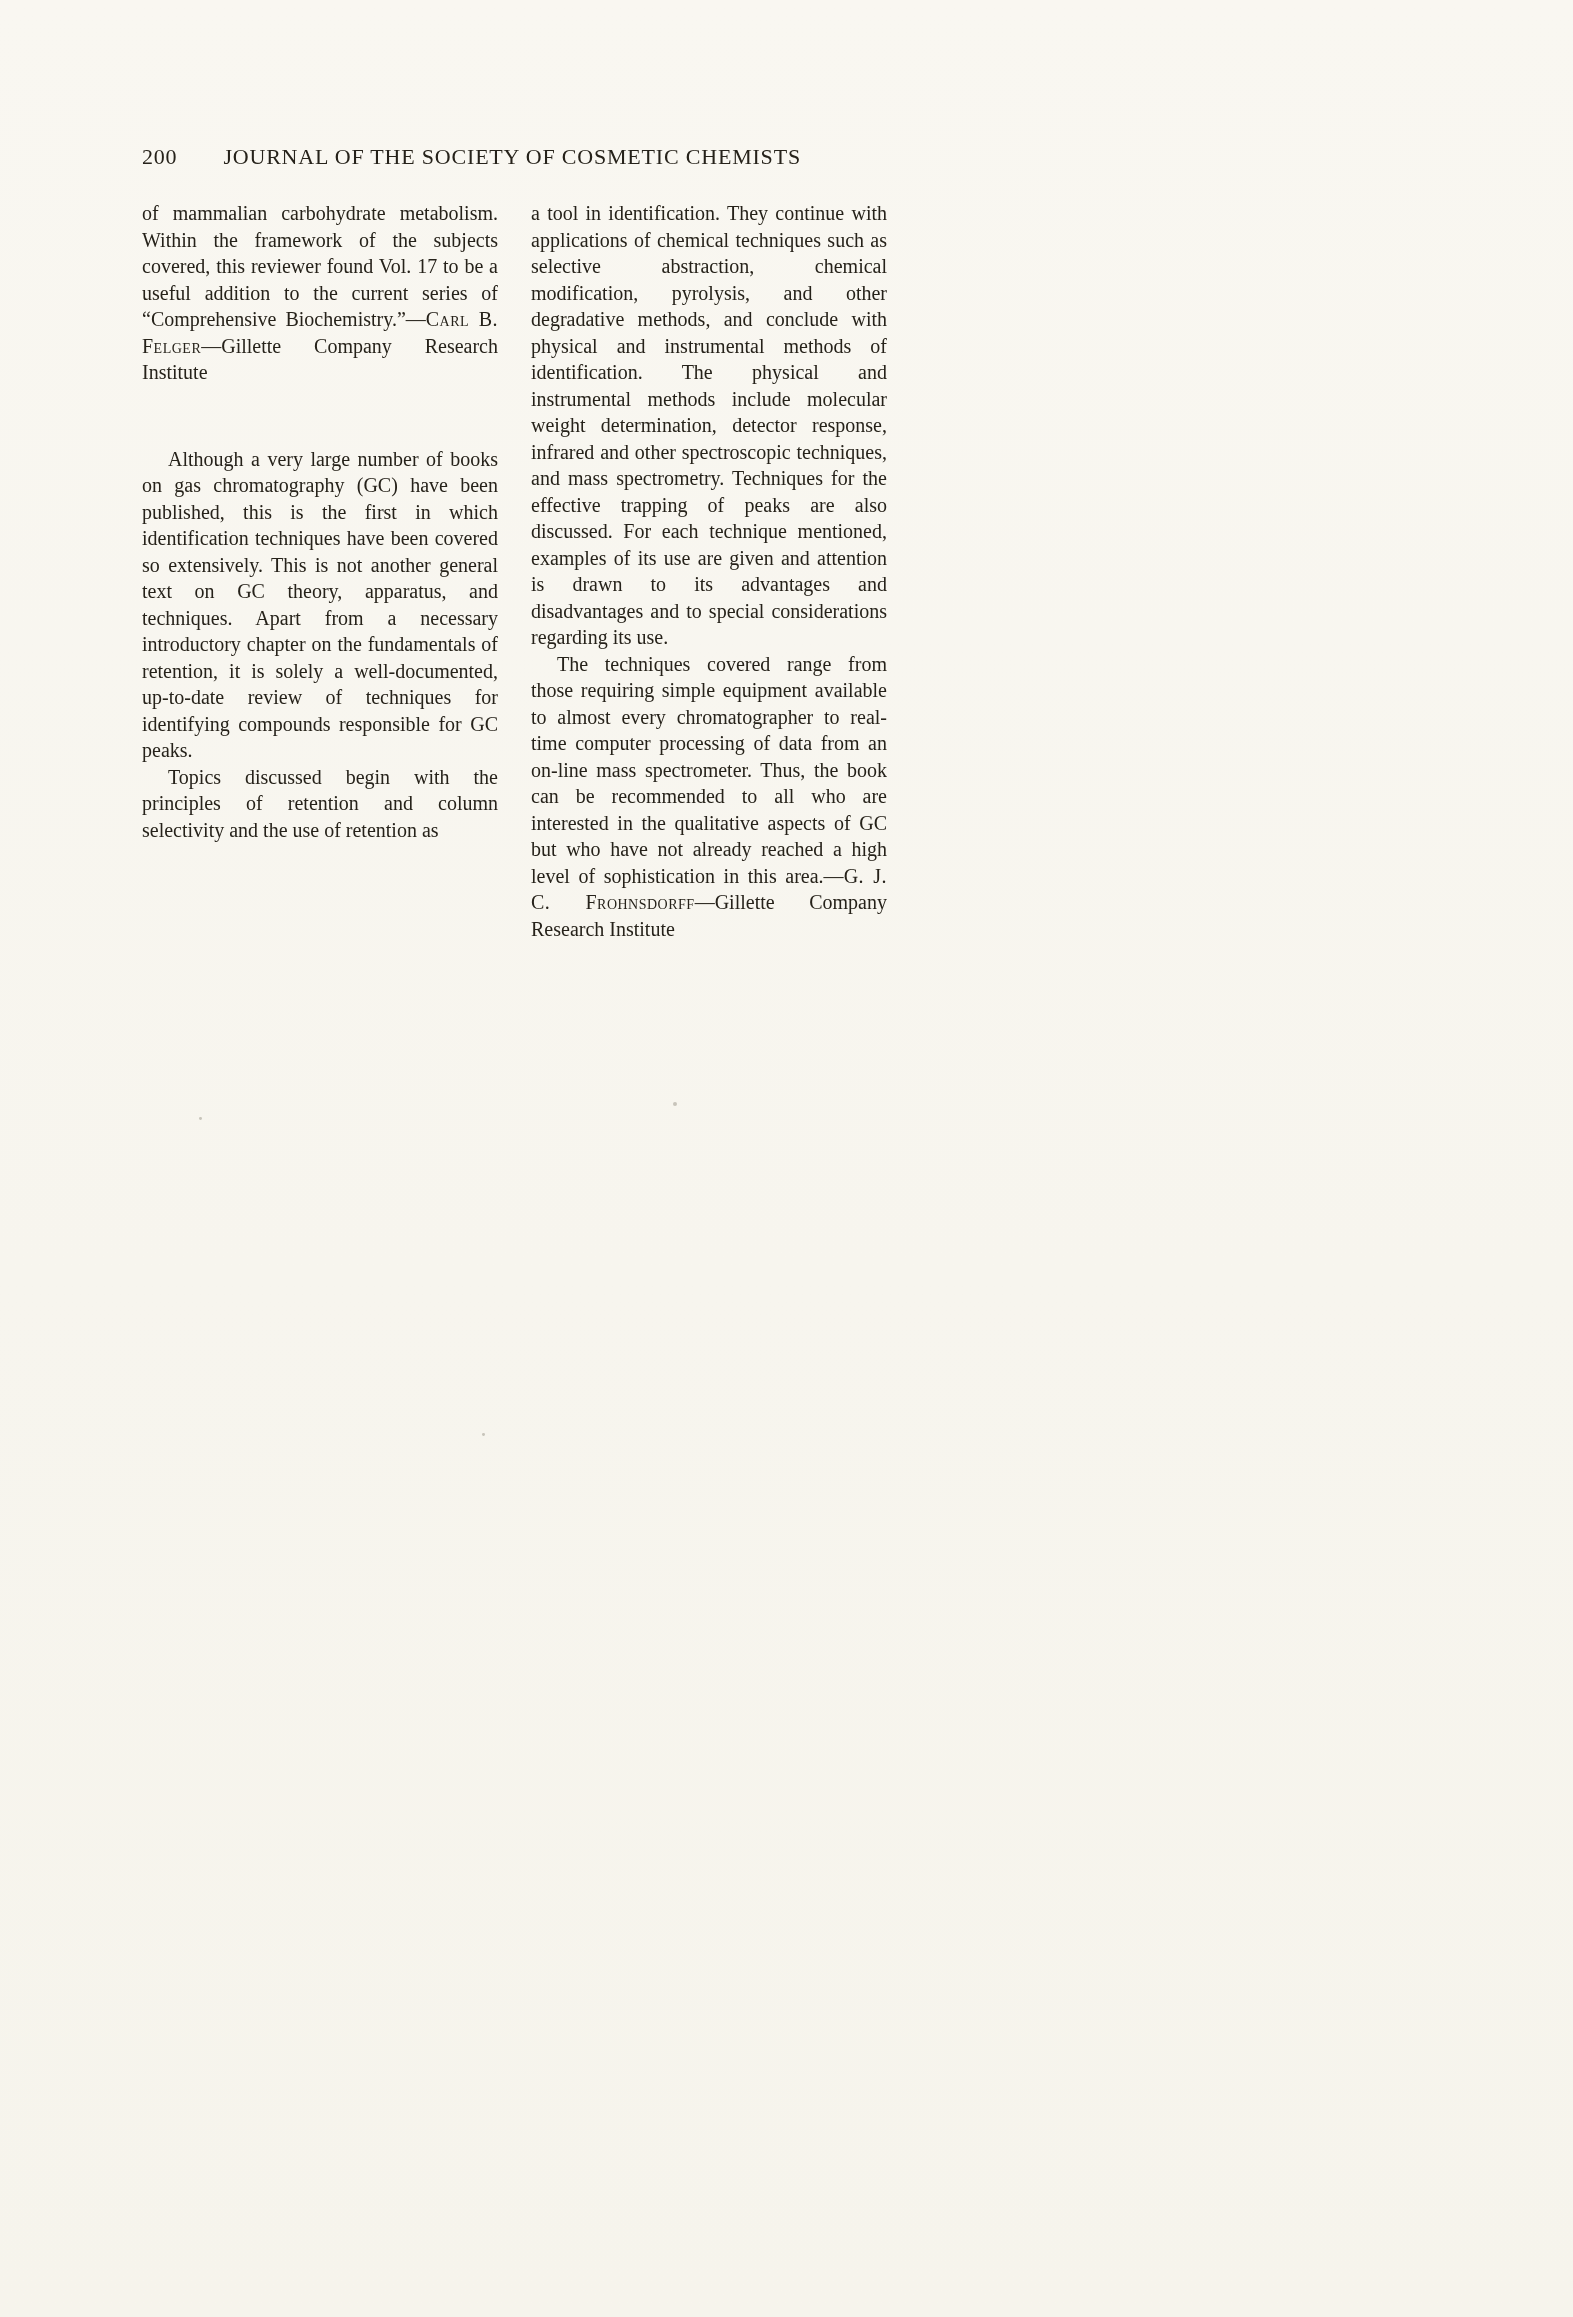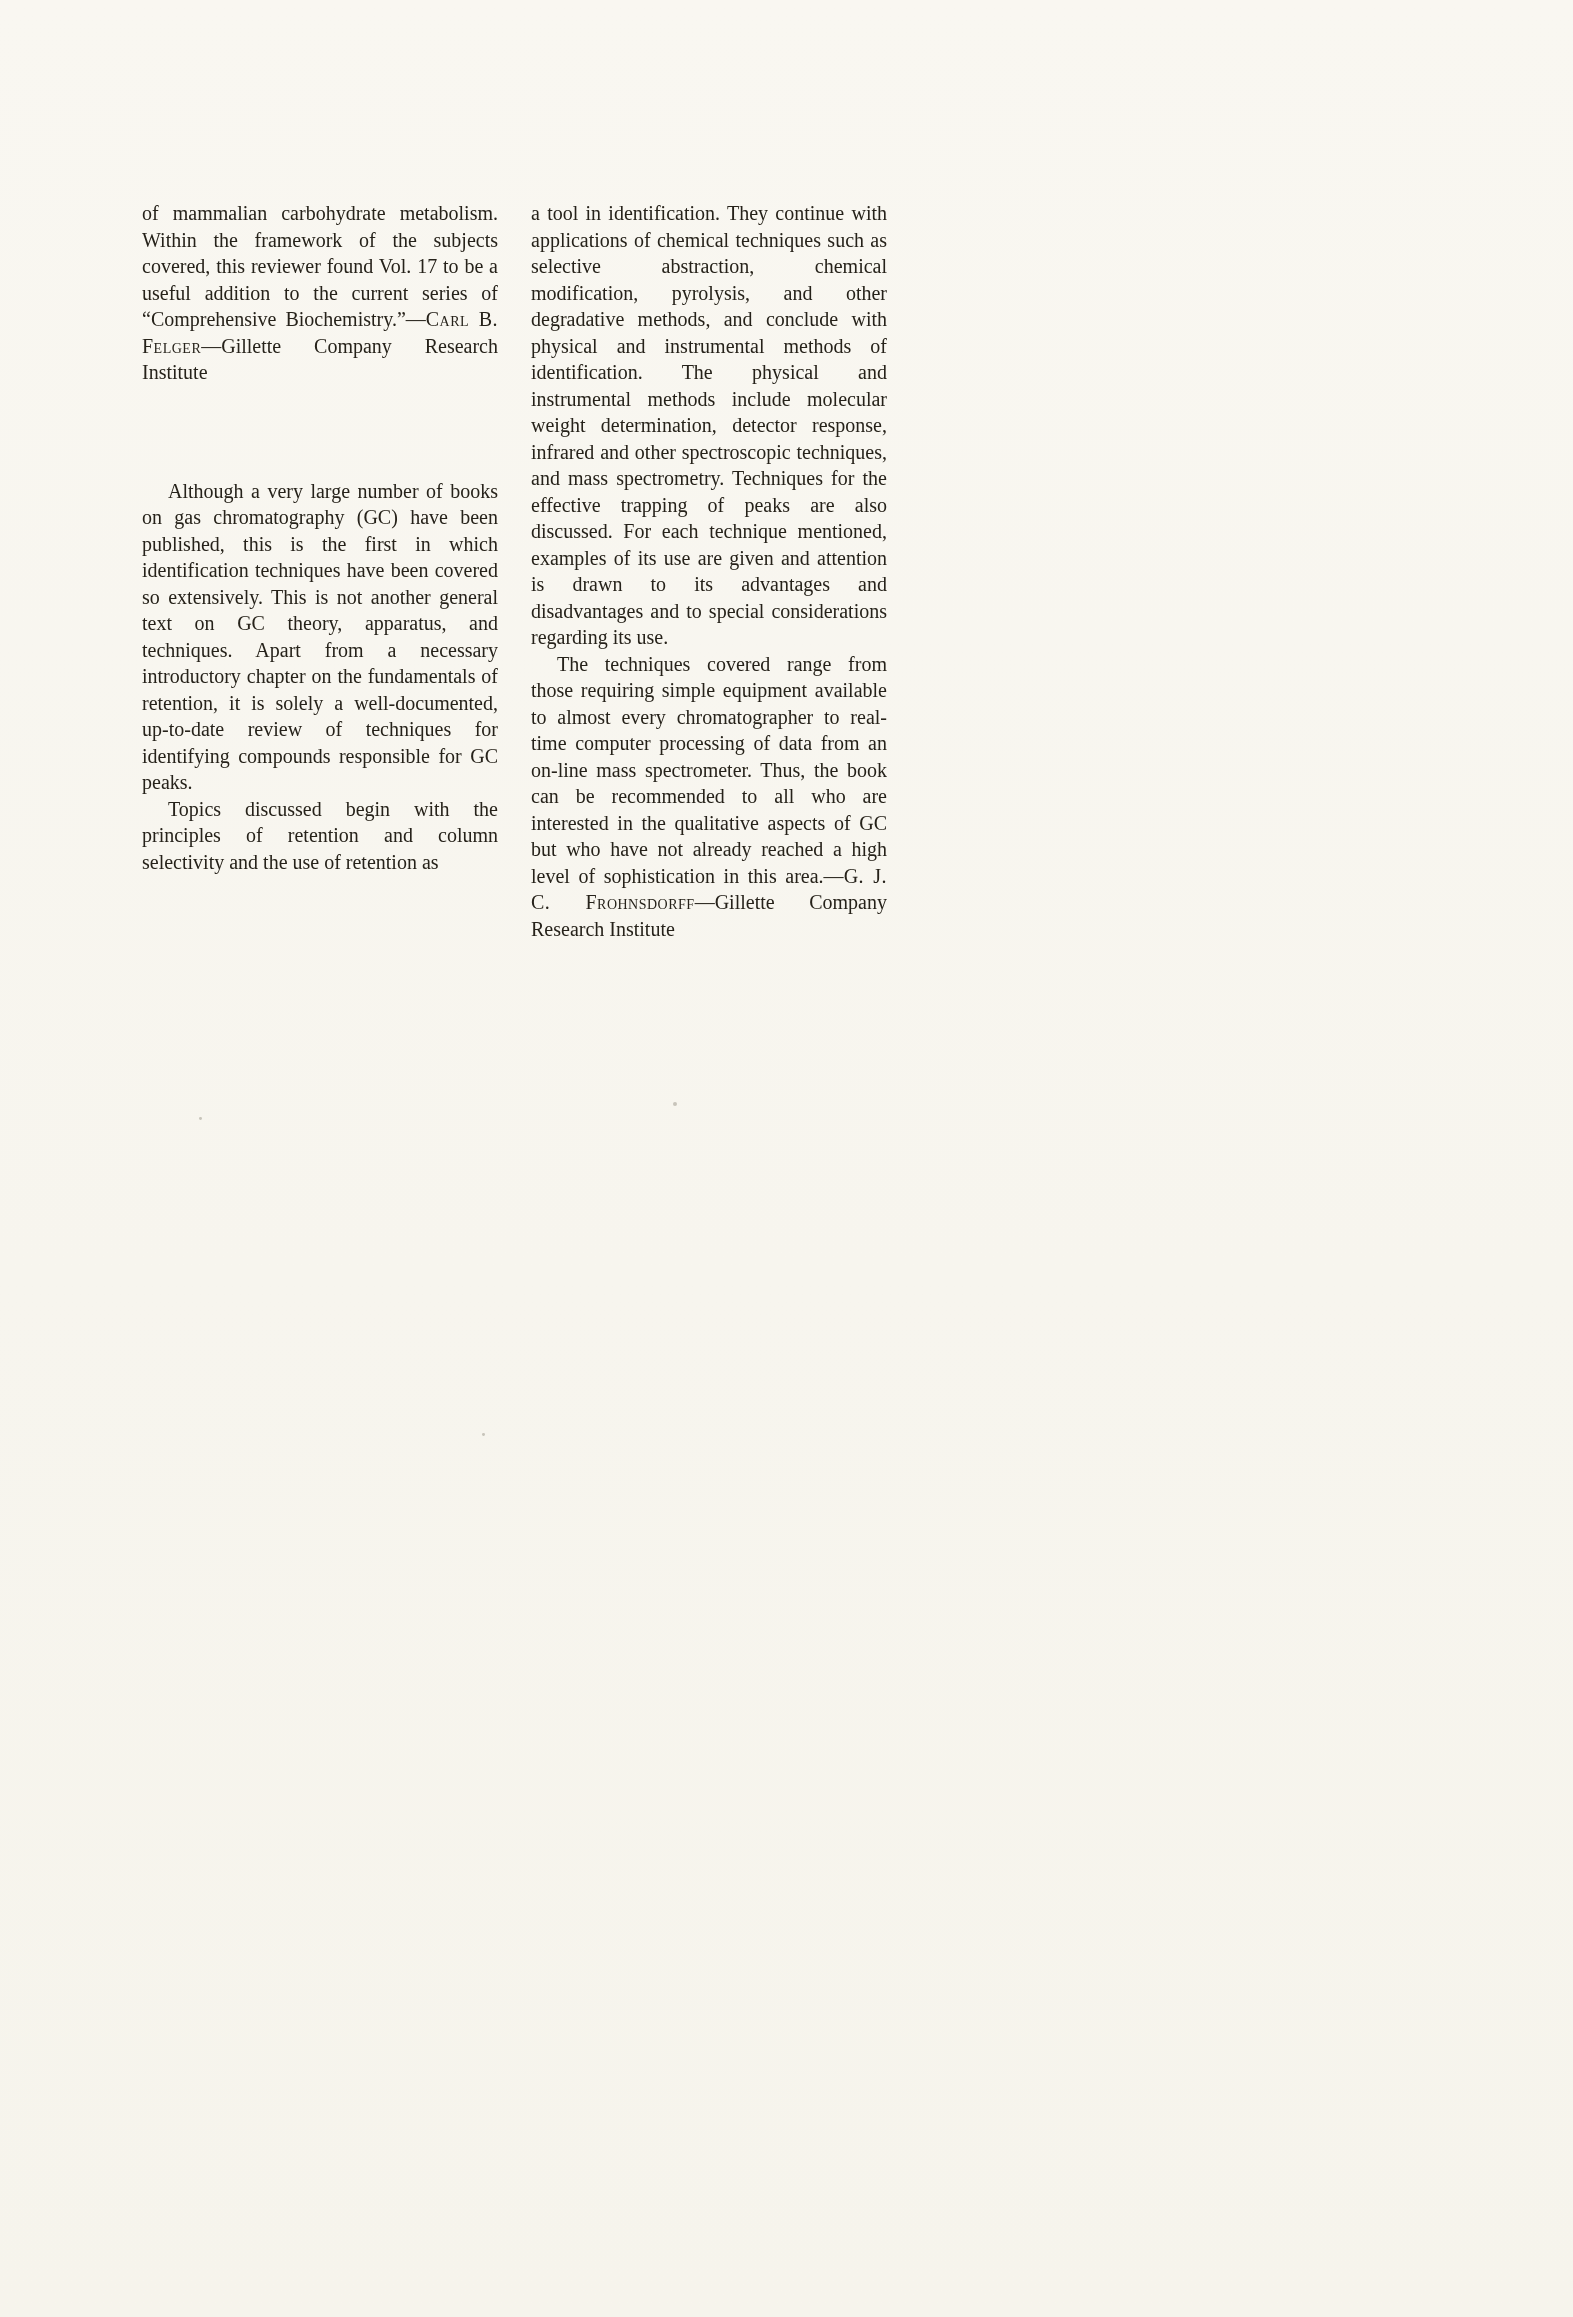--- a/index.html
+++ b/index.html
@@ -36,36 +36,39 @@
     gap: 33px;
   }
   .column {
     width: 356px;
     font-size: 20px;
     line-height: 26.5px;
     text-align: justify;
     color: #26221a;
   }
   .para { margin: 0; }
-  .para-gap-large { margin-bottom: 92px; }
+  .para-gap-large { margin-bottom: 60px; }
   .para-gap-small { margin-bottom: 13.4px; }
   .indent { text-indent: 26px; }
   .sc { font-variant: small-caps; letter-spacing: 0.5px; }
   .speck {
     position: absolute;
     background: #8f897d;
     border-radius: 50%;
     opacity: 0.45;
   }
 </style>
 </head>
 <body>
 
 <div class="page">
 
+  <div class="page-header">
+    <span class="page-number">200</span><span class="journal-title">JOURNAL OF THE SOCIETY OF COSMETIC CHEMISTS</span>
+  </div>
 
   <div class="columns">
 
     <div class="column">
       <p class="para para-gap-large"><span>of mammalian carbohydrate metabolism. Within the framework of the subjects covered, this reviewer found Vol. 17 to be a useful addition to the current series of “Comprehensive Biochemistry.”—</span><span class="sc">Carl B. Felger</span><span>—Gillette Company Research Institute</span></p>
 
 
       <p class="para indent">Although a very large number of books on gas chromatography (GC) have been published, this is the first in which identification techniques have been covered so extensively. This is not another general text on GC theory, apparatus, and techniques. Apart from a necessary introductory chapter on the fundamentals of retention, it is solely a well-documented, up-to-date review of techniques for identifying compounds responsible for GC peaks.</p>
 
       <p class="para indent">Topics discussed begin with the principles of retention and column selectivity and the use of retention as</p>

